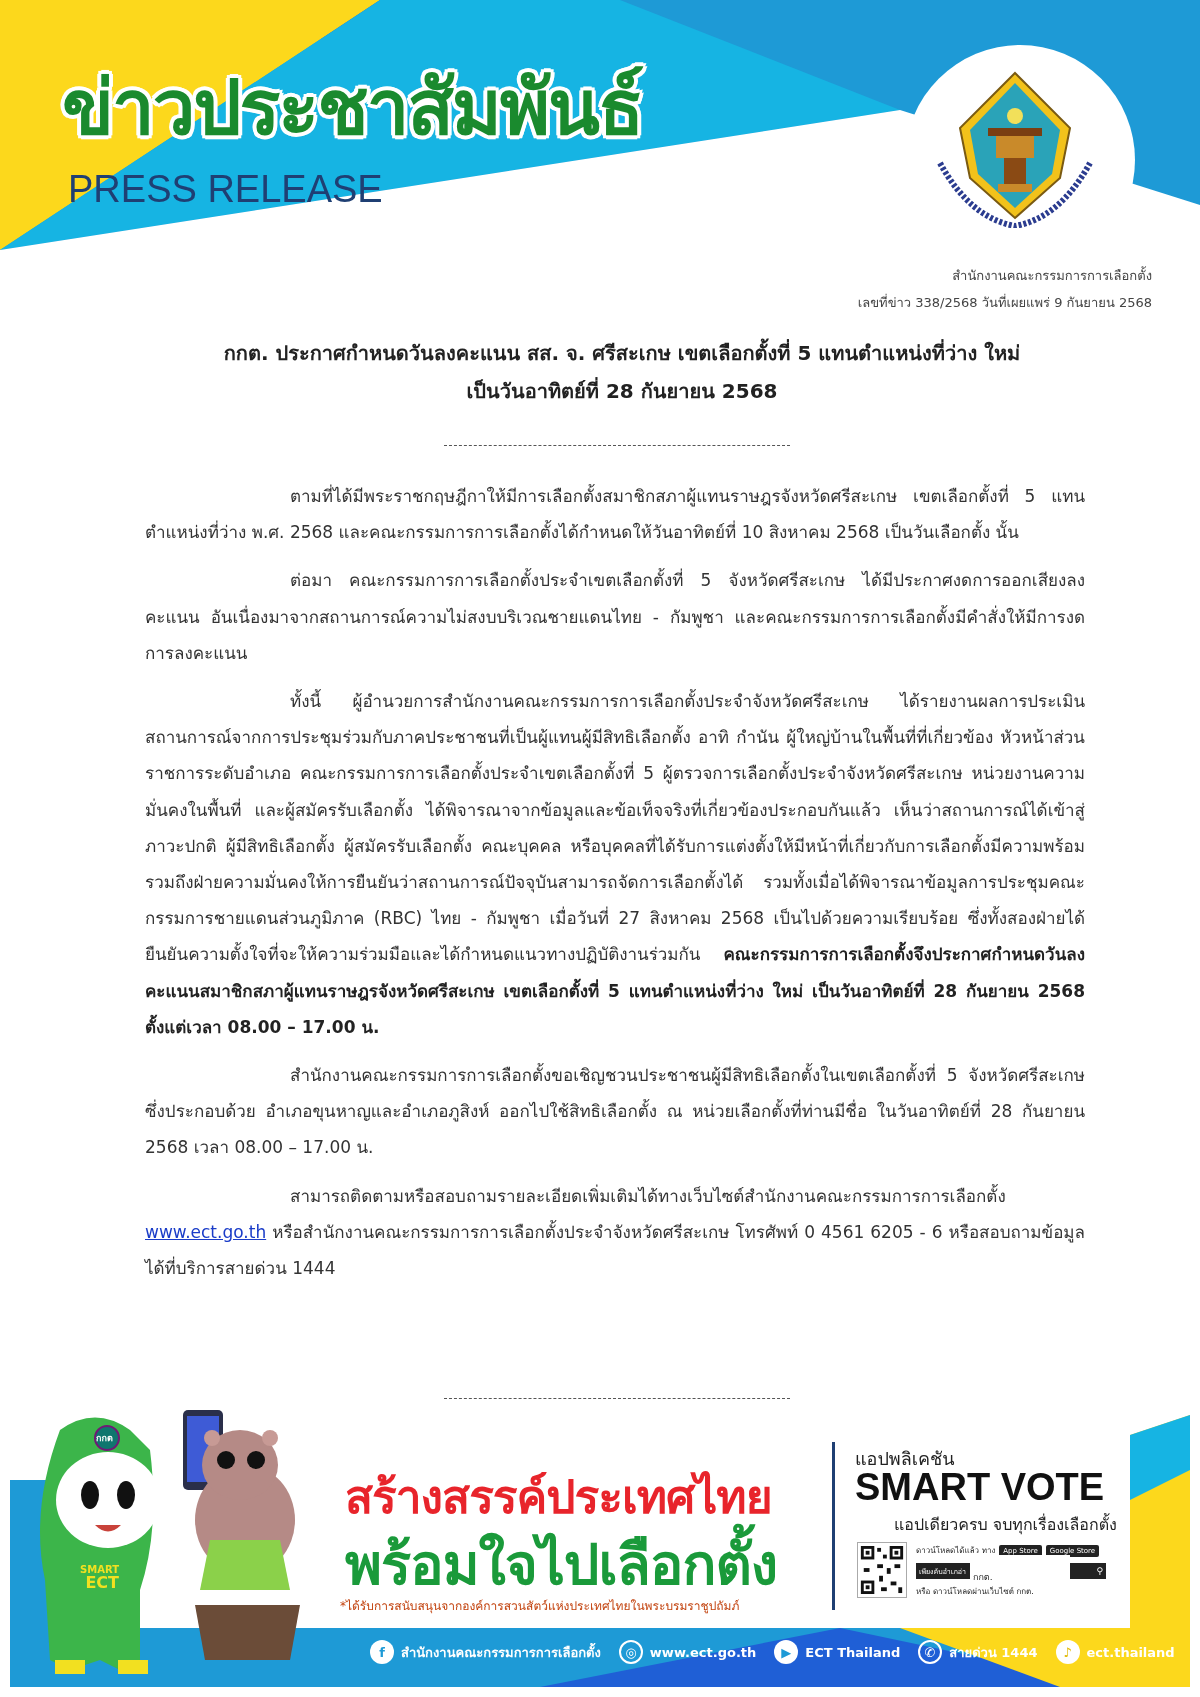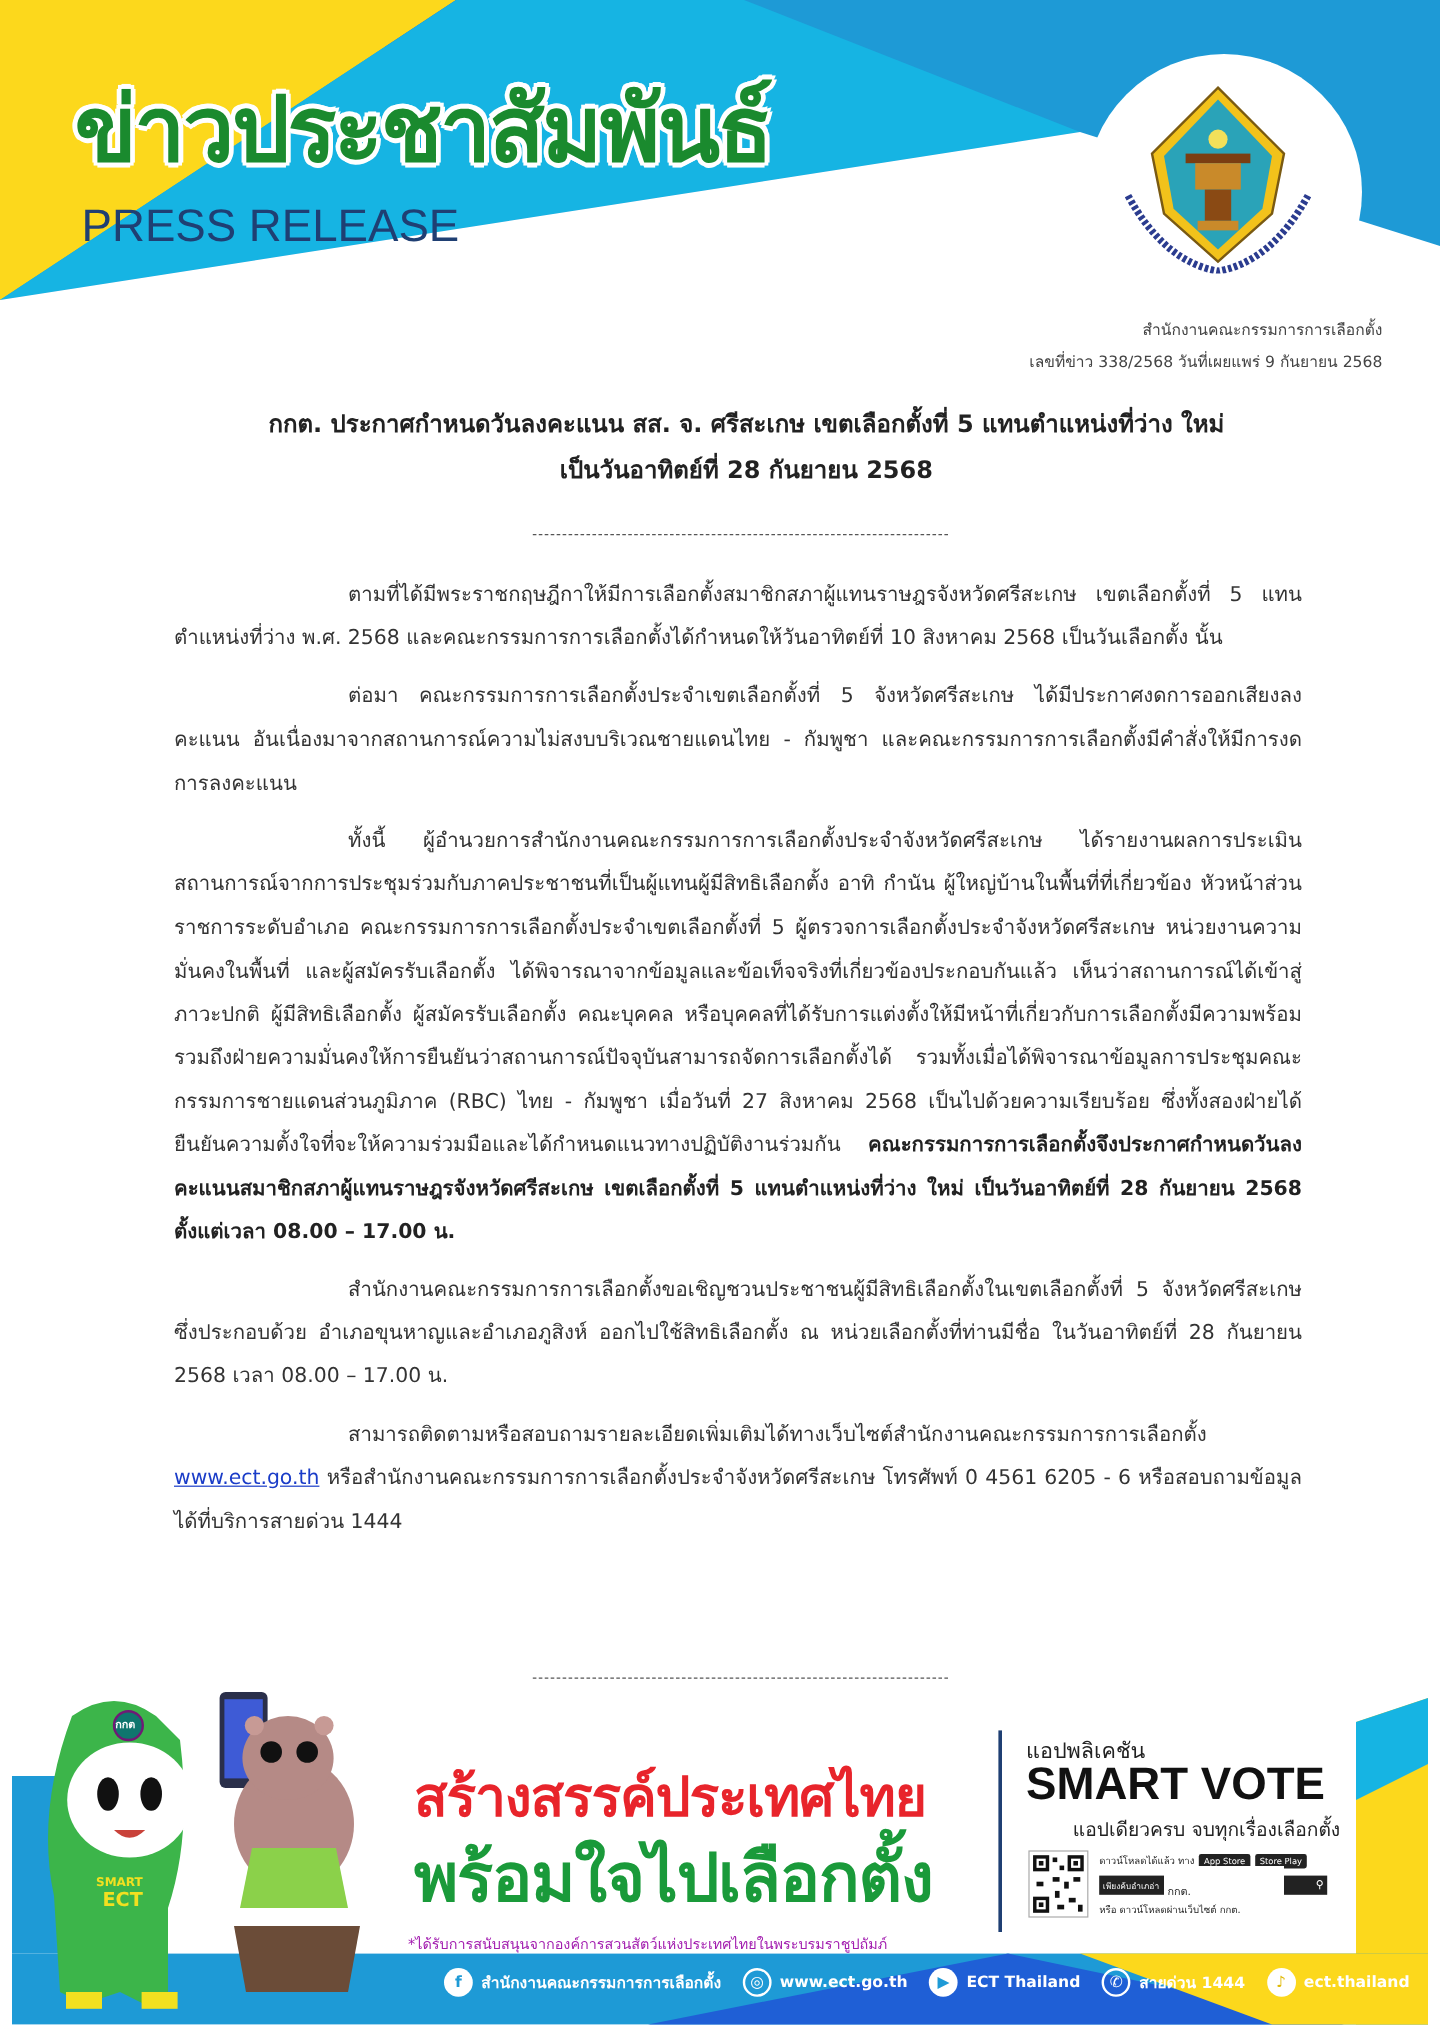--- a/index.html
+++ b/index.html
@@ -39,21 +39,21 @@
   .content { position: absolute; left: 145px; top: 478px; width: 940px; font-size: 17px; color: #333; line-height: 36.2px; text-align: justify; }
   .content p { margin-bottom: 12px; text-indent: 145px; }
   .content .bold { font-weight: bold; color: #222; }
   .content a { color: #1a3cc8; text-decoration: underline; }
 
   
   .footer { position: absolute; left: 0; top: 1390px; width: 1200px; height: 307px; overflow: hidden; }
   .footer svg.fbg { position: absolute; left: 0; top: 0; }
   .slogan1 { position: absolute; left: 345px; top: 70px; font-size: 46px; font-weight: bold; color: #e8242b; letter-spacing: -1px; font-family: Liberation Serif, serif; }
   .slogan2 { position: absolute; left: 345px; top: 130px; font-size: 56px; font-weight: bold; color: #1a9a3a; letter-spacing: -1px; }
-  .support { position: absolute; left: 340px; top: 220px; font-size: 12px; color: #a21caf; }
+  .support { position: absolute; left: 340px; top: 206px; font-size: 12px; color: #c2410c; }
   .vdiv { position: absolute; left: 832px; top: 52px; width: 3px; height: 168px; background: #1f3f73; }
   .app-lbl { position: absolute; left: 855px; top: 54px; font-size: 18px; color: #222; }
   .app-name { position: absolute; left: 855px; top: 76px; font-family: "Liberation Sans", sans-serif; font-weight: bold; font-size: 38px; color: #111; letter-spacing: 0px; }
   .app-tag { position: absolute; left: 855px; top: 122px; font-size: 16px; color: #222; margin-left: 39px; }
   .qr { position: absolute; left: 857px; top: 152px; width: 50px; height: 56px; background: #fff; border: 1px solid #aaa; }
   .dl-row { position: absolute; left: 916px; top: 154px; font-size: 8px; color: #222; display: flex; gap: 4px; align-items: center; }
   .store { background: #222; color: #fff; font-size: 7px; padding: 2px 4px; border-radius: 2px; }
   .searchbar { position: absolute; left: 916px; top: 173px; width: 190px; height: 16px; background: #222; display: flex; align-items: center; padding: 0 3px; gap: 4px; }
   .searchbar .lbl { color: #fff; font-size: 7px; }
   .searchbar .inp { background: #fff; color: #222; font-size: 9px; width: 100px; height: 12px; padding: 16px 3px; line-height: 12px; }
@@ -172,21 +172,21 @@
       <rect x="38" y="22" width="6" height="4" fill="#111"></rect>
       <rect x="22" y="34" width="4" height="6" fill="#111"></rect>
     <rect x="34" y="40" width="6" height="4" fill="#111"></rect>
       <rect x="42" y="46" width="4" height="6" fill="#111"></rect>
       <rect x="24" y="46" width="6" height="4" fill="#111"></rect>
     <rect x="6" y="26" width="6" height="4" fill="#111"></rect>
   </svg>
   <div class="dl-row">
     <span>ดาวน์โหลดได้แล้ว ทาง</span>
     <span class="store">App Store</span>
-    <span class="store">Store Play</span>
+    <span class="store">Google Store</span>
   </div>
   <div class="searchbar">
     <span class="lbl">เพียงค้บอำเภอ่า</span>
     <span class="inp">กกต.</span>
     <span class="ic">⚲</span>
   </div>
   <div class="dl-web">หรือ ดาวน์โหลดผ่านเว็บไซต์ กกต.</div>
 
   <div class="social">
     <div class="item">

